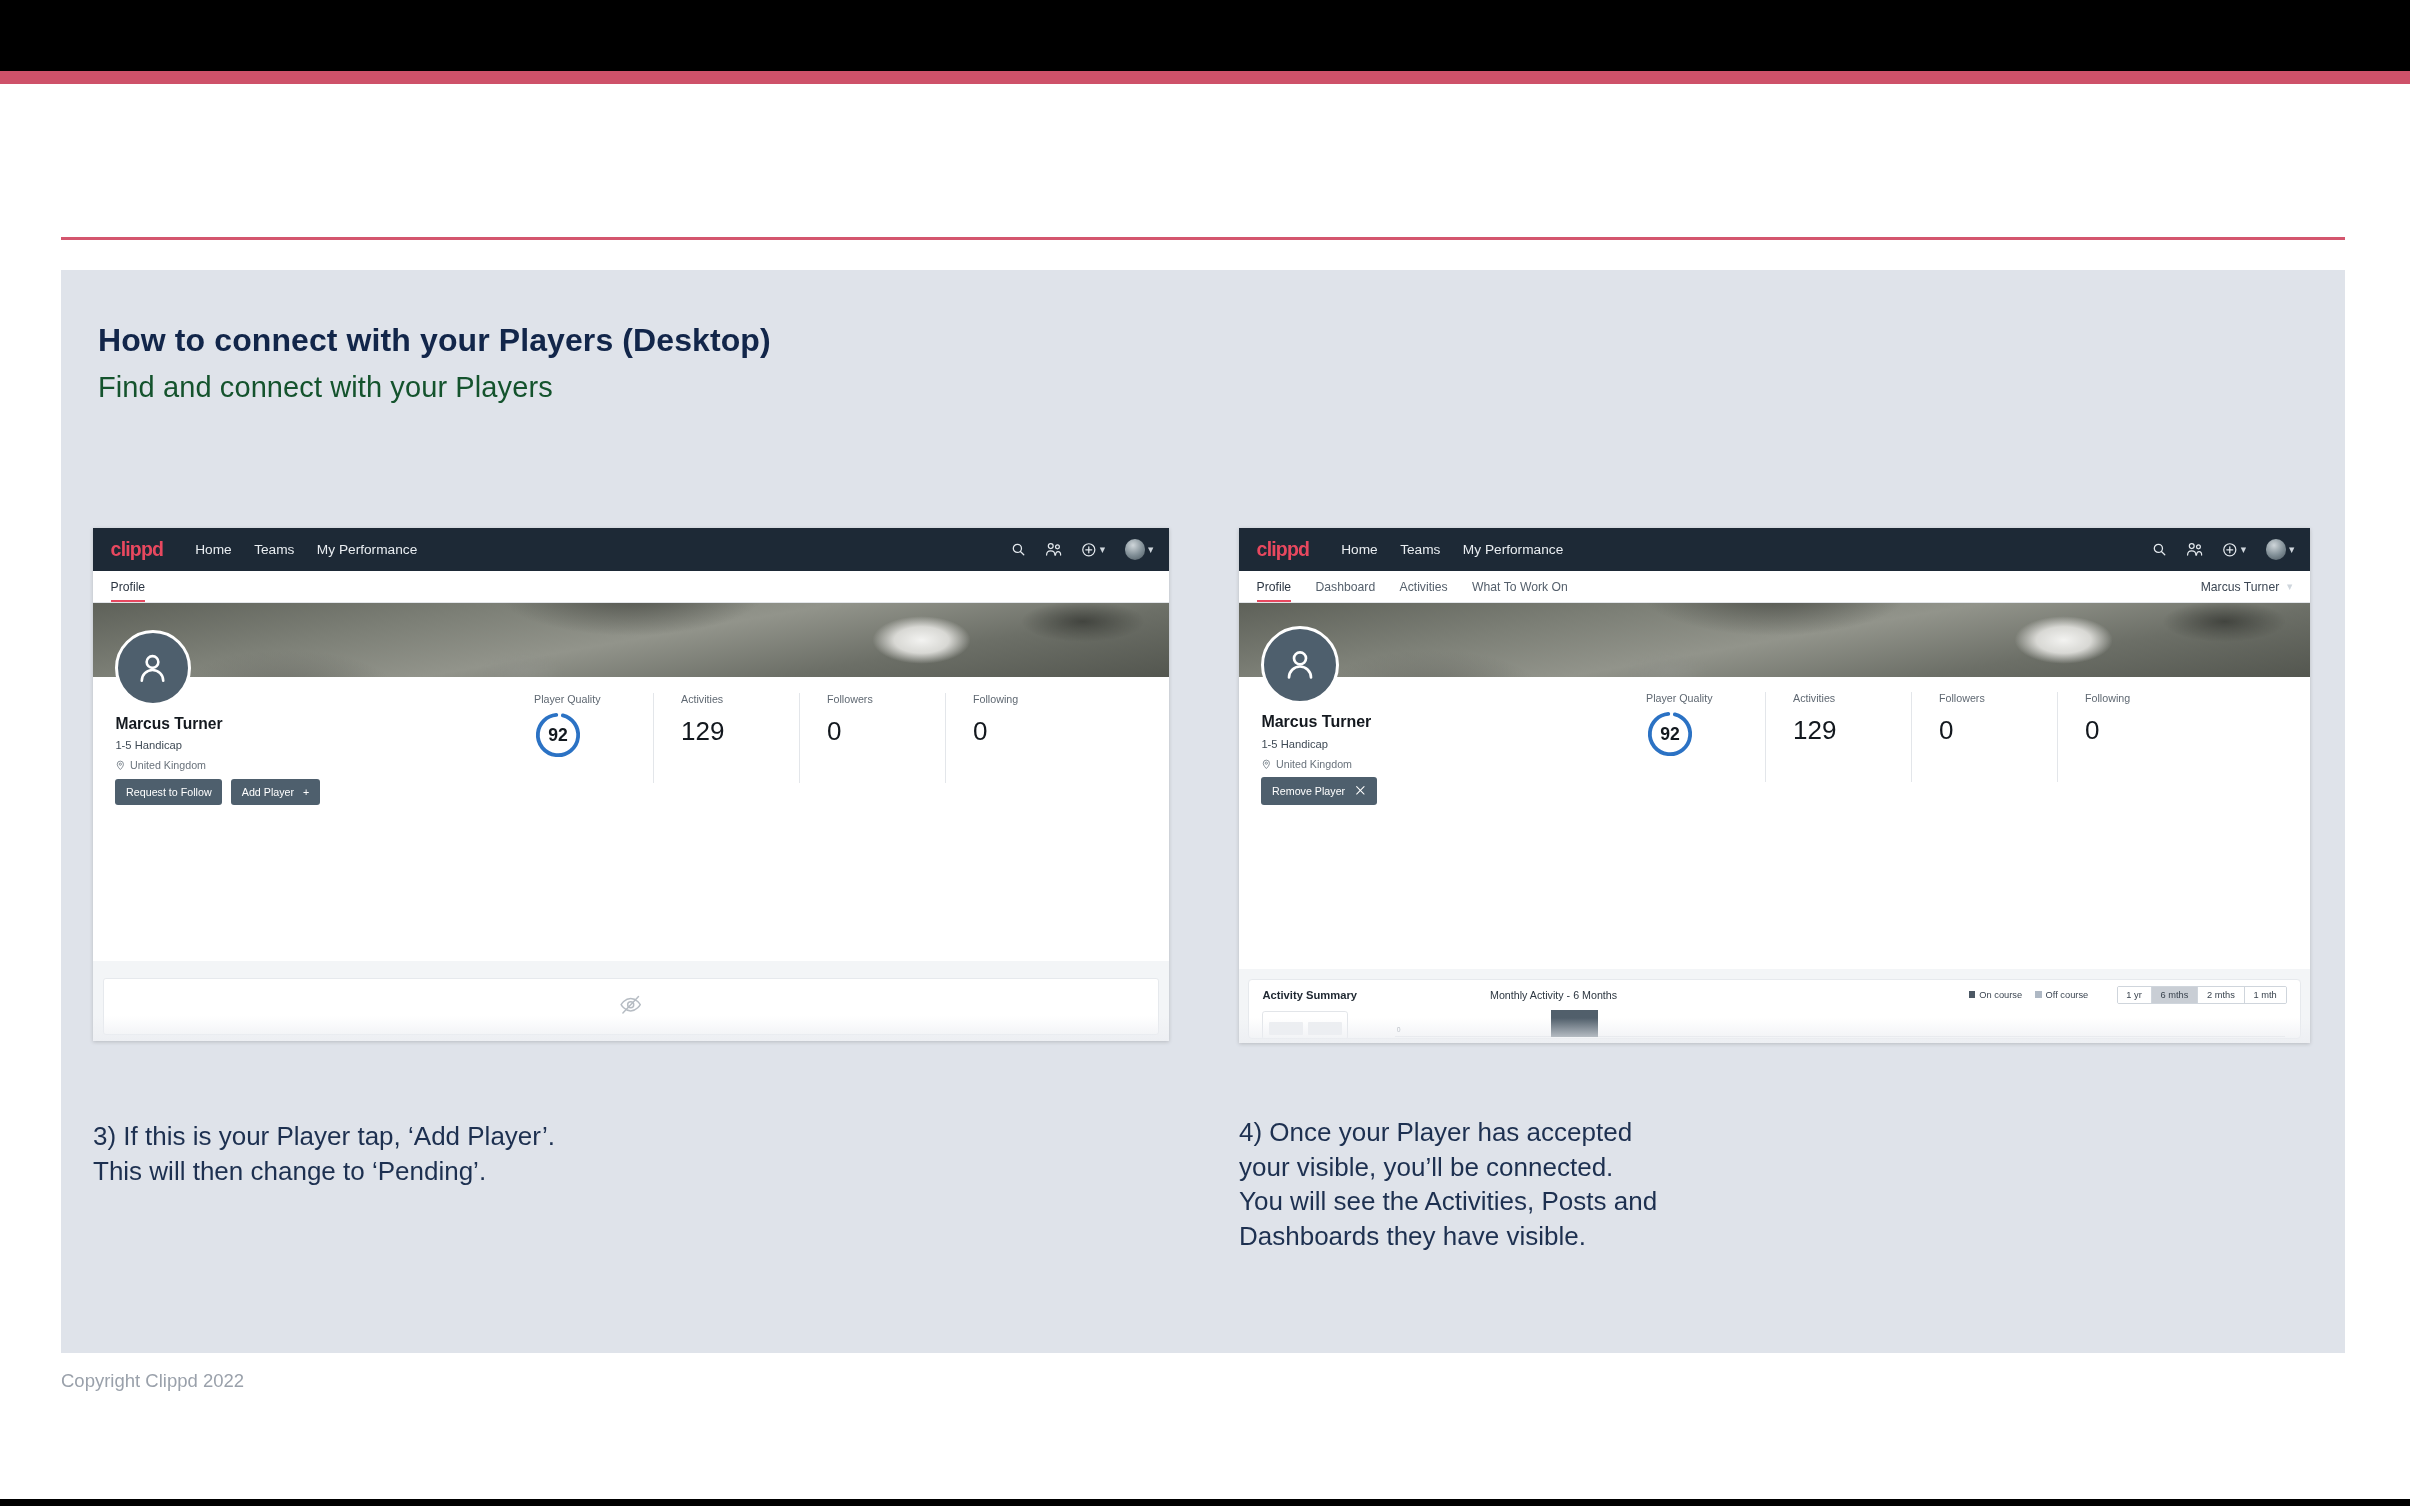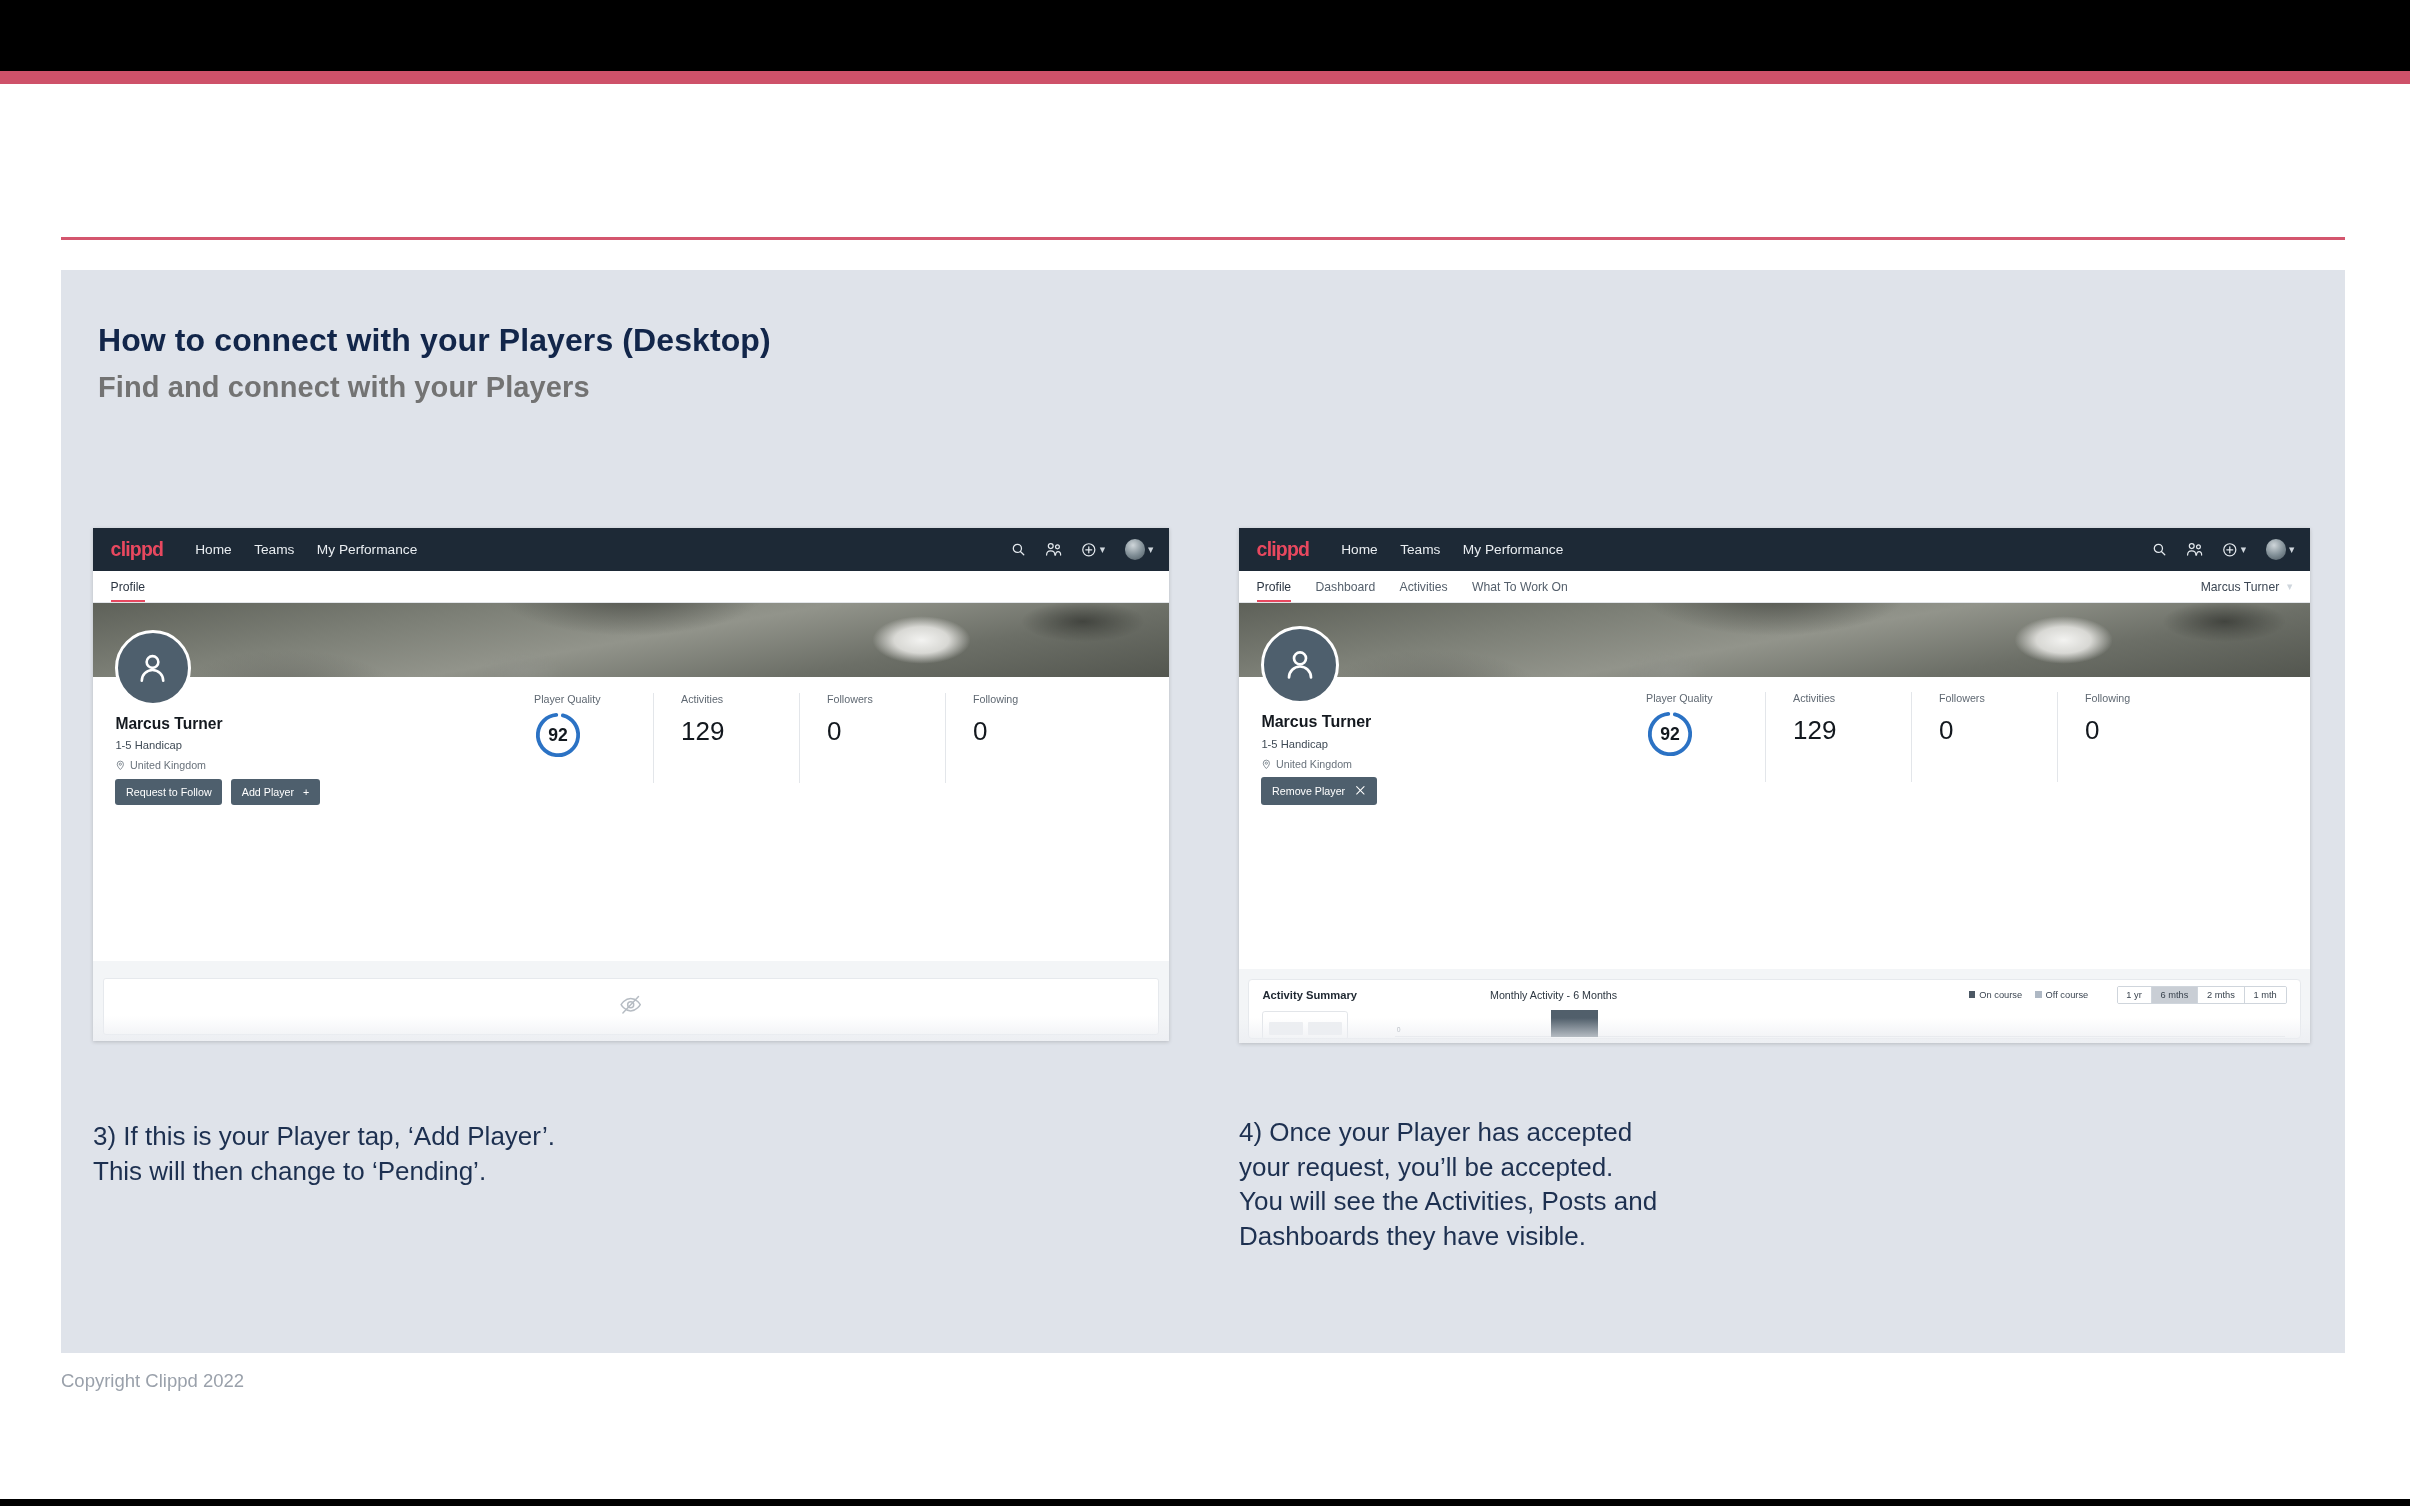--- a/index.html
+++ b/index.html
@@ -36,21 +36,21 @@
   .panel {
     position:absolute; left:61px; top:270px; width:2284px; height:1083px;
     background:#dfe3ea;
   }
   .panel-title {
     position:absolute; left:98px; top:322px;
     font-size:32px; font-weight:700; color:#12264a; letter-spacing:0.1px;
   }
   .panel-subtitle {
     position:absolute; left:98px; top:371px;
-    font-size:29px; font-weight:700; color:#737373; letter-spacing:0.1px;
+    font-size:29px; font-weight:400; color:#14532d; letter-spacing:0.1px;
   }
 
   
   .shot {
     position:absolute; background:#fff; overflow:hidden;
     box-shadow: 0 1px 3.9px rgba(0,0,0,0.18);
   }
   .shot-left  { left:93px;  top:528px; width:1076px; height:513px; }
   .shot-right { left:1239px; top:528px; width:1071px; height:515px; }
 
@@ -475,21 +475,21 @@
     </div>
   </div>
 
   <div class="caption cap-left">
     <div>3) If this is your Player tap, ‘Add Player’.</div>
     <div>This will then change to ‘Pending’.</div>
   </div>
 
   <div class="caption cap-right">
     <div>4) Once your Player has accepted</div>
-    <div>your request, you’ll be accepted.</div>
+    <div>your visible, you’ll be connected.</div>
     <div>You will see the Activities, Posts and</div>
     <div>Dashboards they have visible.</div>
   </div>
 
   <div class="bar-bottom-pad"></div>
   <div class="footer">Copyright Clippd 2022</div>
   <div class="bar-bottom-black"></div>
 
 </div>
 

